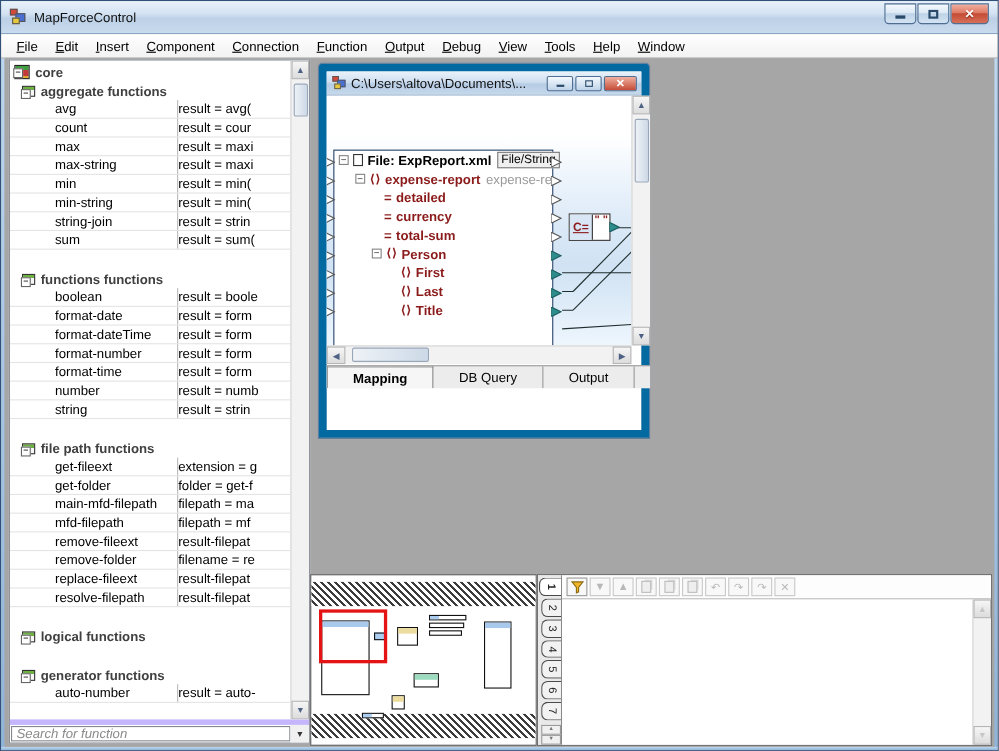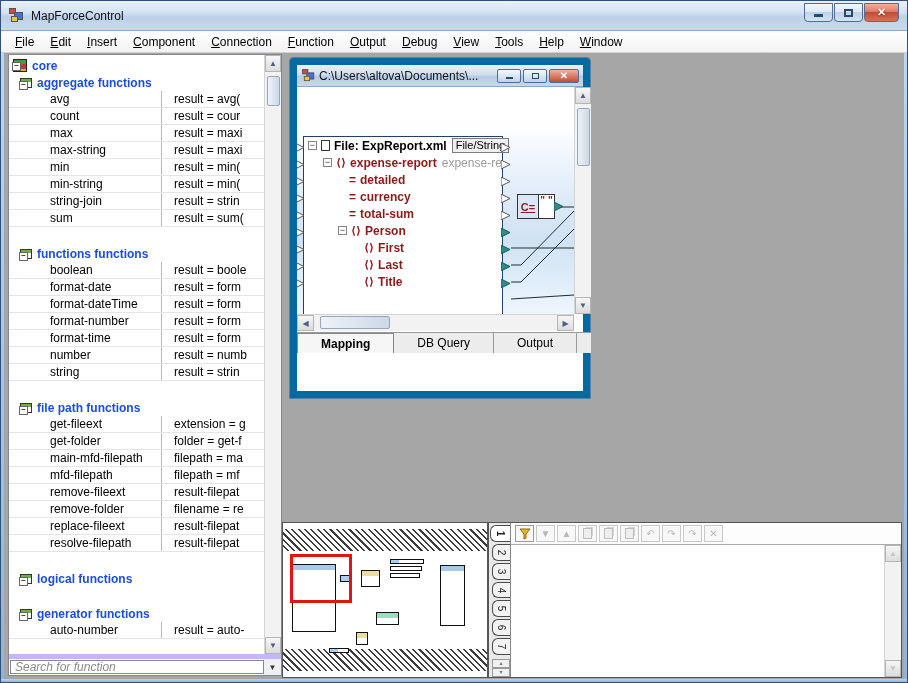--- a/index.html
+++ b/index.html
@@ -41,33 +41,33 @@
   .edge-r { right:0; top:52px; width:3px; bottom:0; }
   .edge-b { left:0; right:0; bottom:0; height:3px; }
 
   
   .library-panel { position:absolute; left:4px; top:1px; width:274px; height:622px;
     background:#fff; border:1px solid #828790; display:flex; flex-direction:column; }
   .lib-body { position:relative; flex:1 1 auto; overflow:hidden; display:flex; }
   .lib-tree { flex:1 1 auto; overflow:hidden; padding-top:2px; }
   .lib-group { margin-top:18px; }
   .lib-group:first-child, .lib-group:nth-child(2) { margin-top:0; }
-  .lib-group-header { display:flex; align-items:center; height:17px; font-size:12px; font-weight:bold; color:#1d4ed8; }
+  .lib-group-header { display:flex; align-items:center; height:17px; font-size:12px; font-weight:bold; color:#404040; }
   .lib-group-header.lvl0 { padding-left:4px; }
   .lib-group-header.lvl1 { padding-left:11px; }
   .ic-library { width:14px; height:13px; margin-right:5px; flex:0 0 auto;
     background:linear-gradient(180deg,#3f9e3f 0 4px,#c43a3a 4px 9px,#dcaa2e 9px 13px);
     border:1px solid #222; position:relative; }
   .ic-library::after, .ic-group::after { content:"−"; position:absolute; left:-2px; top:2px; width:7px; height:7px;
     background:#fff; border:1px solid #666; font-size:8px; line-height:5px; text-align:center; color:#333; }
   .ic-group { width:12px; height:10px; margin-right:5px; flex:0 0 auto;
     background:linear-gradient(180deg,#6cb33e 0 3px,#f8f8f8 3px); border:1px solid #333; position:relative; }
   .lib-row { display:flex; height:17px; font-size:12px; align-items:stretch; border-bottom:1px solid #e4e4e4; }
   .lib-name { width:152px; padding-left:41px; display:flex; align-items:center; color:#000; overflow:hidden; white-space:nowrap; }
-  .lib-desc { flex:1; border-left:1px solid #b8b8b8; padding-left:12px; display:flex; align-items:center;
+  .lib-desc { flex:1; border-left:1px solid #b8b8b8; padding-left:0; display:flex; align-items:center;
     color:#000; overflow:hidden; white-space:nowrap;text-align:center; }
 
   
   .vscroll { width:17px; flex:0 0 auto; background:#f2f2f2; border-left:1px solid #d4d4d4;
     display:flex; flex-direction:column; }
   .sbtn { height:17px; width:100%; background:linear-gradient(180deg,#f6f6f6,#dcdcdc);
     border:1px solid #b5b5b5; font-size:8px; color:#4d6185; display:flex; align-items:center; justify-content:center; }
   .sthumb { width:13px; margin:4px auto 0; border:1px solid #98a6ba; border-radius:2px;
     background:linear-gradient(90deg,#eef2f7,#cdd9e7); }
   .sspacer { flex:1; }

